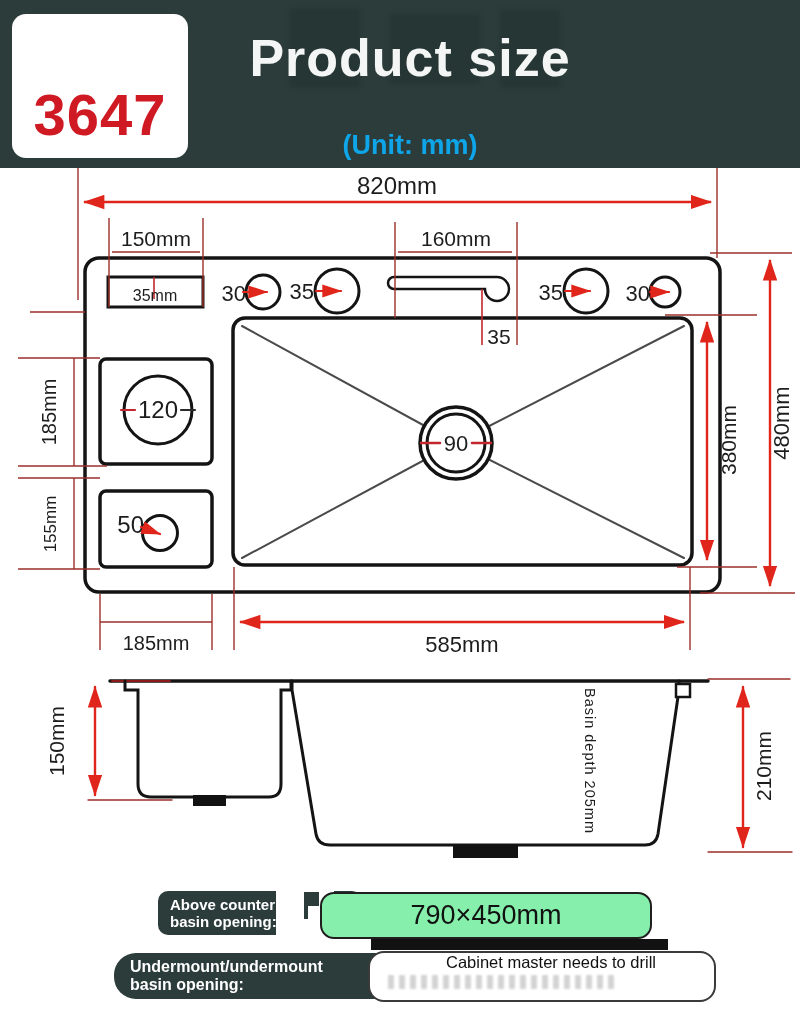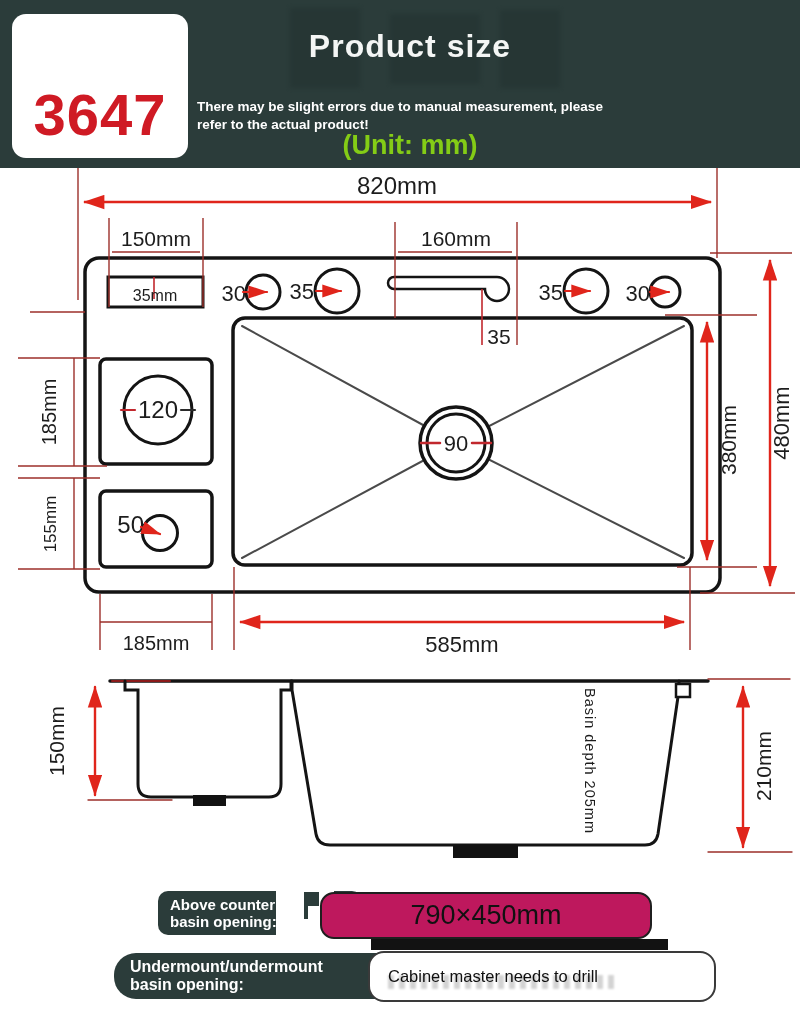--- a/index.html
+++ b/index.html
@@ -13,75 +13,71 @@
   .card{
     position:absolute;left:12px;top:14px;width:176px;height:144px;background:#ffffff;
     border-radius:14px;display:flex;align-items:flex-end;justify-content:center;
   }
   .card .num{
     color:#cf1a24;font-size:58px;font-weight:bold;line-height:1;letter-spacing:1px;
     padding-bottom:14px;
   }
   .title{
     position:absolute;left:200px;top:28px;width:420px;text-align:center;color:#f4f6f5;
-    font-size:32px;font-weight:bold;letter-spacing:1px;
+    font-size:52px;font-weight:bold;letter-spacing:1px;
   }
   .disclaimer{
     position:absolute;left:197px;top:98px;width:430px;color:#ffffff;
     font-size:13.5px;font-weight:bold;line-height:1.3;
   }
   .unit{
-    position:absolute;left:200px;top:130px;width:420px;text-align:center;color:#84cc16;
+    position:absolute;left:200px;top:130px;width:420px;text-align:center;color:#0ea5e9;
     font-size:27px;font-weight:bold;
   }
   
   svg.diag{position:absolute;left:0;top:0;}
   svg text{font-family:"Liberation Sans", sans-serif;fill:#1d1d1d;}
   
   .bar2{position:absolute;left:371px;top:939px;width:297px;height:11px;background:#121212;}
   .pill{
     position:absolute;background:#2b3c3a;color:#ffffff;font-weight:bold;
     display:flex;flex-direction:column;justify-content:center;
   }
   .pill1{left:158px;top:891px;width:192px;height:44px;border-radius:10px;padding-left:12px;font-size:15px;line-height:1.15;}
   .pill2{left:114px;top:953px;width:268px;height:46px;border-radius:22px;padding-left:16px;font-size:16px;line-height:1.15;}
   .blob{position:absolute;left:276px;top:887px;width:58px;height:52px;background:#ffffff;}
   .glyphA{position:absolute;left:304px;top:892px;width:15px;height:27px;background:#2b3c3a;}
   .glyphB{position:absolute;left:308px;top:906px;width:18px;height:16px;background:#ffffff;}
   .vbox1{
-    position:absolute;left:320px;top:892px;width:328px;height:43px;background:#be185d;
+    position:absolute;left:320px;top:892px;width:328px;height:43px;background:#86efac;
     border:2px solid #1f1f1f;border-radius:14px;display:flex;align-items:center;justify-content:center;
     font-size:27px;color:#111;
   }
   .vbox2{
     position:absolute;left:368px;top:951px;width:326px;height:47px;background:#ffffff;
-    border:2px solid #3a3a3a;border-radius:16px;display:flex;flex-direction:column;justify-content:center;
+    border:2px solid #3a3a3a;border-radius:16px;display:flex;flex-direction:row;justify-content:center;
     font-size:16.5px;color:#111;padding-left:18px;line-height:1.2;
   }
   .wm2{
     position:absolute;left:388px;top:975px;width:230px;height:14px;opacity:.17;
     background:repeating-linear-gradient(90deg,#000 0 6px,transparent 6px 11px);
     filter:blur(1.2px);pointer-events:none;
   }
 </style>
 </head>
 <body>
 
 <div class="hdr">
   <div class="wm" style="left:290px;top:8px;width:70px;height:80px;"></div>
   <div class="wm" style="left:390px;top:14px;width:90px;height:70px;"></div>
   <div class="wm" style="left:500px;top:10px;width:60px;height:78px;"></div>
   <div class="card">
     <div class="num">3647</div>
   </div>
   <div class="title">Product size</div>
-  <div class="disclaimer">
-    <div>There may be slight errors due to manual measurement, please</div>
-    <div>refer to the actual product!</div>
-  </div>
   <div class="unit">(Unit: mm)</div>
 </div>
 
 <svg class="diag" width="800" height="1024" viewBox="0 0 800 1024">
   <defs>
     <marker id="ae" markerWidth="11" markerHeight="8" refX="8.5" refY="3" orient="auto">
       <path d="M0,0 L9,3 L0,6 Z" fill="#e0251b"></path>
     </marker>
     <marker id="as" markerWidth="11" markerHeight="8" refX="0.5" refY="3" orient="auto">
       <path d="M9,0 L0,3 L9,6 Z" fill="#e0251b"></path>

